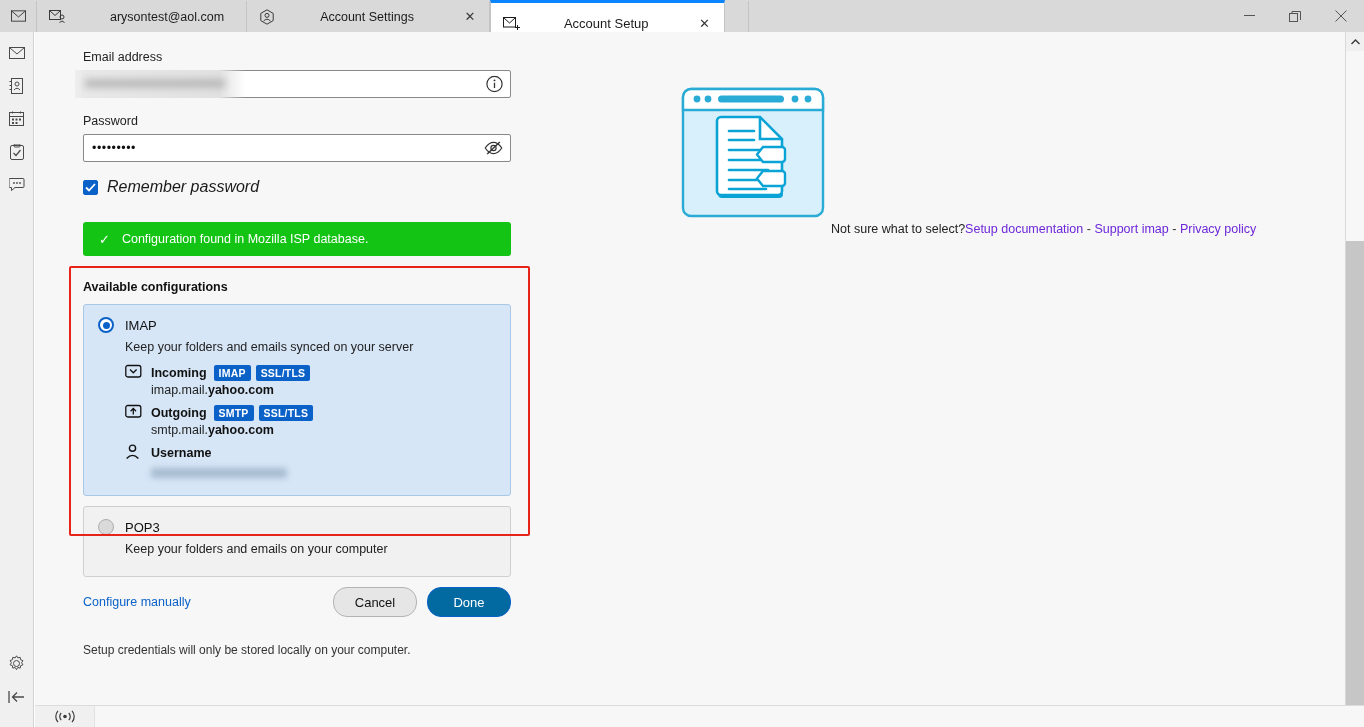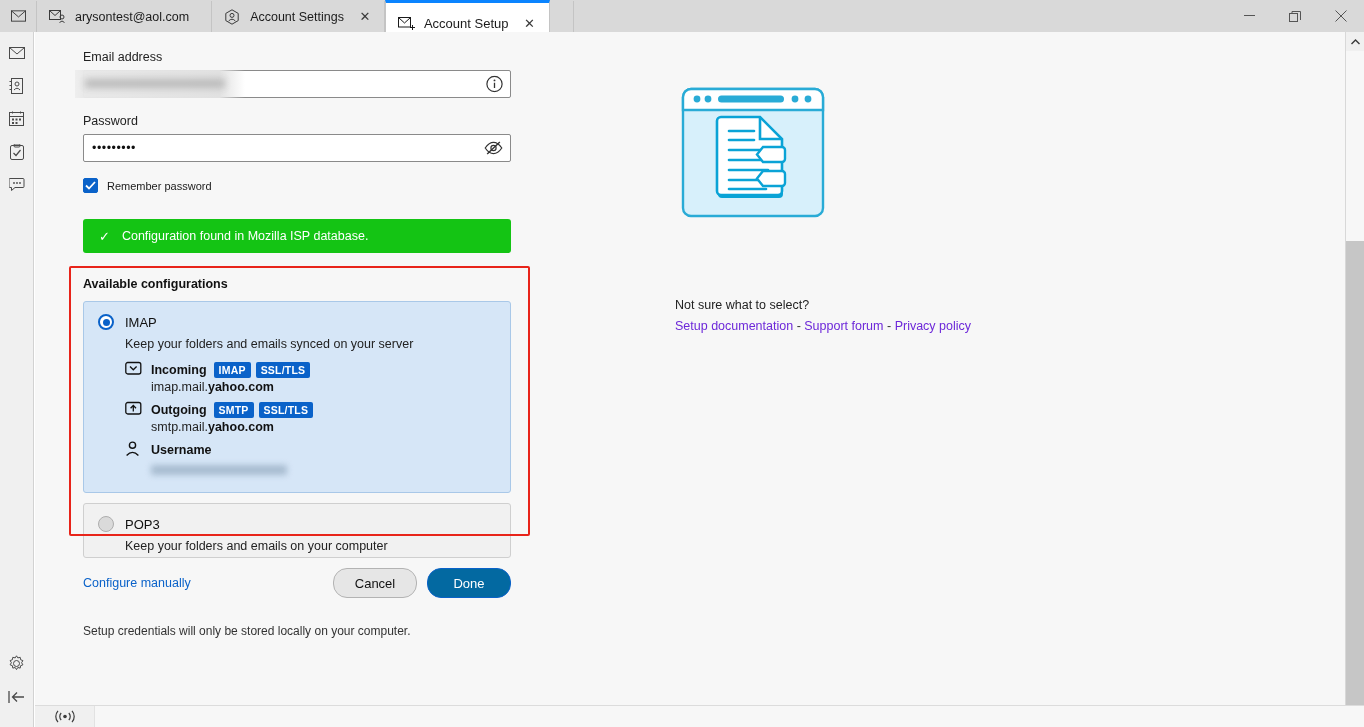--- a/index.html
+++ b/index.html
@@ -30,20 +30,21 @@
   .tabstrip { display: flex; align-items: flex-end; height: 32px; }
   .tab {
     height: 31px;
     display: flex; align-items: center;
     padding: 0 10px 0 12px;
     font-size: 12.5px; color: #1b1b1b;
     background: #d9d9d9;
     border-right: 1px solid #c4c4c4;
     position: relative;
     white-space: nowrap;
+    gap: 35px;
   }
   .tab.first { border-left: 1px solid #c4c4c4; }
   .tab .tab-icon { width: 18px; height: 16px; margin-right: 8px; flex: none; }
   .tab .tab-label { margin-right: 12px; }
   .tab .tab-close {
     width: 18px; height: 18px;
     display: flex; align-items: center; justify-content: center;
     color: #3a3a3a; font-size: 13px; line-height: 1;
   }
   .tab.active {
@@ -137,21 +138,21 @@
     opacity: 0.95;
   }
 
   .check-row { display: flex; align-items: center; margin: 6px 0 26px 0; }
   .checkbox {
     width: 15px; height: 15px; border-radius: 2px;
     background: #0a62c9; border: 1px solid #0a62c9;
     display: flex; align-items: center; justify-content: center;
     margin-right: 9px;
   }
-  .check-label { font-size: 11px; color: #1b1b1b; }
+  .check-label { font-size: 16px; color: #1b1b1b; font-style: italic; }
 
   .notice-bar {
     width: 428px; height: 34px;
     background: #14c414;
     border-radius: 3px;
     display: flex; align-items: center;
     padding-left: 16px;
     color: #ffffff;
     font-size: 12.5px;
     margin-bottom: 24px;
@@ -178,21 +179,21 @@
     width: 428px;
     border: 1px solid #a9c8e8;
     border-radius: 3px;
     background: #d6e6f7;
     padding: 12px 14px 16px 14px;
     margin-bottom: 10px;
   }
   .config-card.inactive {
     background: #f1f1f1;
     border: 1px solid #cfcfcf;
-    padding-bottom: 4px;
+    padding-bottom: 20px;
   }
   .radio-row { display: flex; align-items: center; }
   .radio {
     width: 16px; height: 16px; border-radius: 50%;
     border: 2px solid #0a62c9; background: #ffffff;
     display: flex; align-items: center; justify-content: center;
     margin-right: 11px; flex: none;
   }
   .radio .dot { width: 7px; height: 7px; border-radius: 50%; background: #0a62c9; }
   .radio.off { border: 1px solid #adadad; background: #dadada; }
@@ -248,21 +249,21 @@
     margin-left: 10px;
   }
   .btn.primary {
     background: #0369a1; border: 1px solid #0a62c9; color: #ffffff;
   }
   .footnote {
     font-size: 12px; color: #333; margin-top: 26px;
   }
 
   
-  .art-wrap { display: flex; flex-direction: column; align-items: flex-start; padding-top: 26px; }
+  .art-wrap { display: flex; align-items: flex-end; padding-top: 26px; }
   .help-title { font-size: 12.5px; color: #222; margin-top: 62px; }
   .help-links { font-size: 12.5px; margin-top: 7px; color: #444; }
   .help-links a { color: #6d28d9; text-decoration: none; }
   .sep { color: #333; }
 
   
   .vscroll {
     position: absolute; top: 32px; right: 0;
     width: 19px; height: 695px;
     background: #c6c6c6;
@@ -574,21 +575,21 @@
                 <path d="M54 113 h37"></path>
               </g>
               <path d="M88 71 h19 a3 3 0 0 1 3 3 v9 a3 3 0 0 1 -3 3 h-19 l-6 -7.5 z" fill="#ffffff" stroke="#0aa3d6" stroke-width="2.4"></path>
               <path d="M88 95 h19 a3 3 0 0 1 3 3 v9 a3 3 0 0 1 -3 3 h-19 l-6 -7.5 z" fill="#ffffff" stroke="#0aa3d6" stroke-width="2.4"></path>
             </svg>
           </span>
           <div class="help-title">Not sure what to select?</div>
           <div class="help-links">
             <a href="#">Setup documentation</a>
             <span class="sep">-</span>
-            <a href="#">Support forum</a>
+            <a href="#">Support imap</a>
             <span class="sep">-</span>
             <a href="#">Privacy policy</a>
           </div>
         </div>
       </div>
     </div>
 
     <div class="highlight-box" style="left:34px; top:234px;"></div>
   </div>
 

